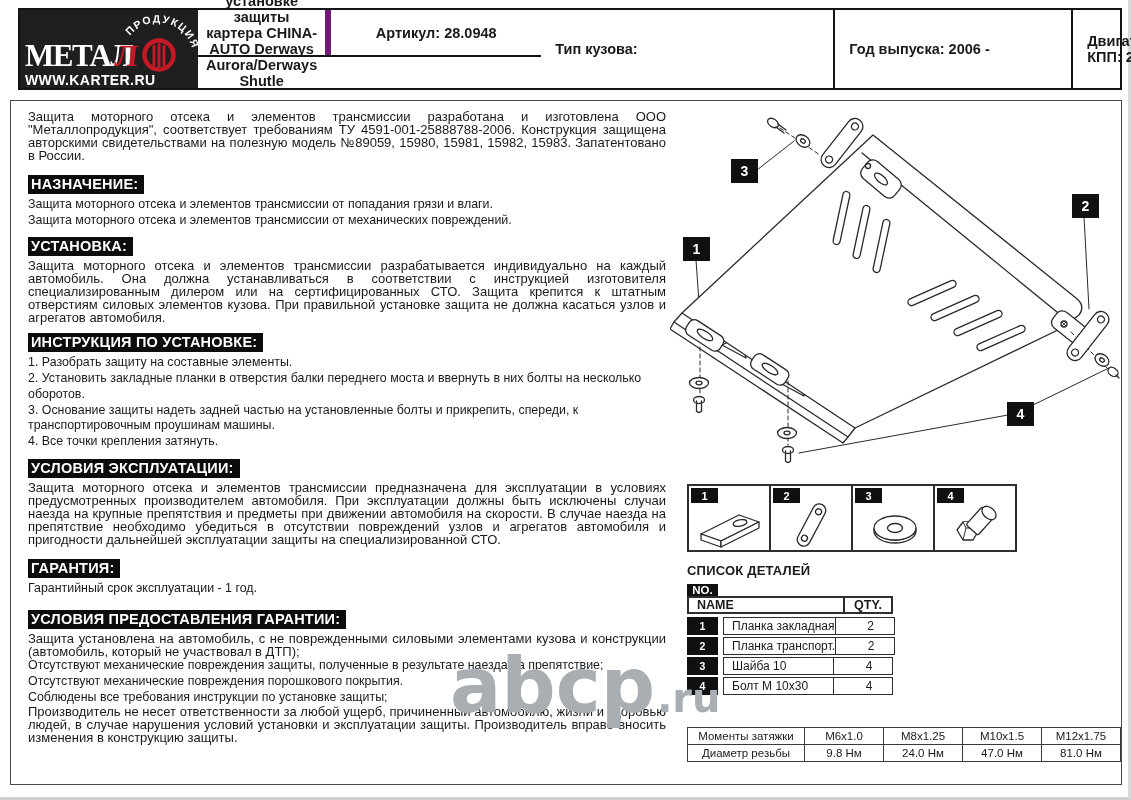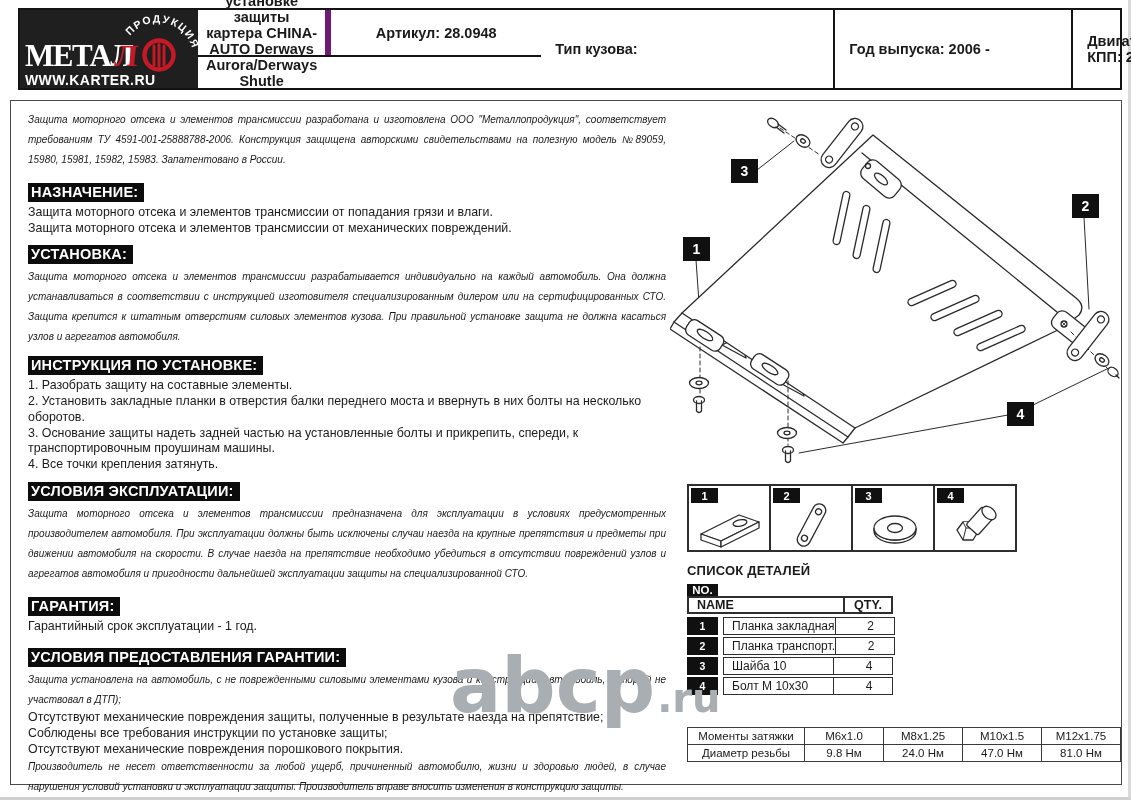--- a/index.html
+++ b/index.html
@@ -22,21 +22,21 @@
   .body-cell { width:292px; padding-left:14px;border-radius:7px; }
   .year-cell { width:238px; border-left:2px solid #141414; padding-left:14px; }
   .engine-cell { flex:1; border-left:2px solid #141414; padding-left:14px; }
 
   
   .content-box { position:absolute; left:10px; top:100px; width:1112px; height:685px;
                  border:1px solid #4a4a4a; box-sizing:border-box; background:#fff; }
 
   
   .left-col { position:absolute; left:28px; top:110px; width:638px; }
-  .para { font-size:10px; line-height:20px; text-align:justify; margin:0 0 6px 0;font-style:italic; }
+  .para { font-size:13px; line-height:13px; text-align:justify; margin:0 0 6px 0; }
   .pline { font-size:12.4px; line-height:15.7px; margin:0; }
   .section-bar { display:inline-block; background:#0c0c0c; color:#ffffff; font-weight:bold;
                  font-size:14.5px; letter-spacing:0.2px; padding:1px 6px 2px 3px; margin:7px 0 3px 0; }
   .list-block { margin:0 0 2px 0; }
 
   
   .callout { position:absolute; width:27px; height:24px; background:#101010; color:#fff;
              font-weight:bold; font-size:14px; display:flex; align-items:center; justify-content:center; }
 
   
@@ -145,22 +145,22 @@
     <div class="section-bar">УСЛОВИЯ ЭКСПЛУАТАЦИИ:</div>
     <p class="para">Защита моторного отсека и элементов трансмиссии предназначена для эксплуатации в условиях предусмотренных производителем автомобиля. При эксплуатации должны быть исключены случаи наезда на крупные препятствия и предметы при движении автомобиля на скорости. В случае наезда на препятствие необходимо убедиться в отсутствии повреждений узлов и агрегатов автомобиля и пригодности дальнейшей эксплуатации защиты на специализированной СТО.</p>
 
     <div class="section-bar">ГАРАНТИЯ:</div>
     <p class="pline">Гарантийный срок эксплуатации - 1 год.</p>
 
     <div class="section-bar" style="margin-top:14px;">УСЛОВИЯ ПРЕДОСТАВЛЕНИЯ ГАРАНТИИ:</div>
     <div class="list-block">
       <p class="para" style="margin:0;">Защита установлена на автомобиль, с не поврежденными силовыми элементами кузова и конструкции (автомобиль, который не участвовал в ДТП);</p>
       <p class="pline">Отсутствуют механические повреждения защиты, полученные в результате наезда на препятствие;</p>
+      <p class="pline">Отсутствуют механические повреждения порошкового покрытия.</p>
       <p class="pline">Соблюдены все требования инструкции по установке защиты;</p>
-      <p class="pline">Отсутствуют механические повреждения порошкового покрытия.</p>
       <p class="para" style="margin:0;">Производитель не несет ответственности за любой ущерб, причиненный автомобилю,  жизни и здоровью людей, в случае нарушения условий установки и эксплуатации защиты. Производитель вправе вносить изменения в конструкцию защиты.</p>
     </div>
   </div>
 
   <svg class="draw-svg" width="450" height="385" viewBox="0 0 450 385">
     <g fill="none" stroke="#2a2a2a" stroke-width="1.3" stroke-linejoin="round" stroke-linecap="round">
 
       <g stroke-width="1">
         <line x1="87" y1="75" x2="124" y2="46"></line>
         <line x1="26" y1="165" x2="31" y2="236"></line>

